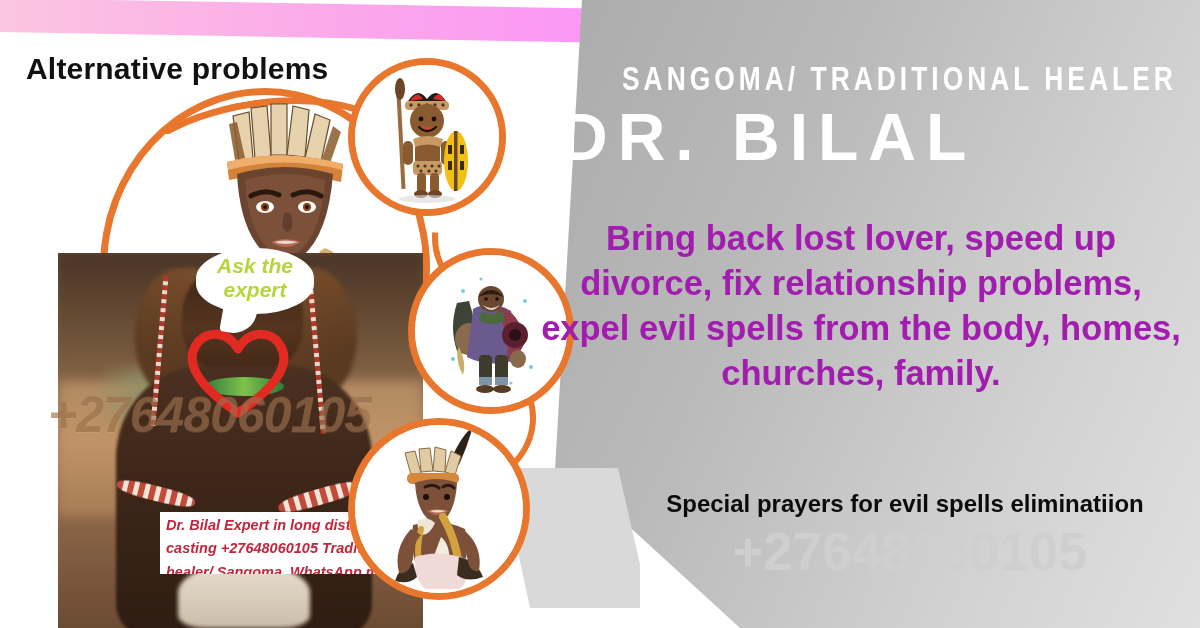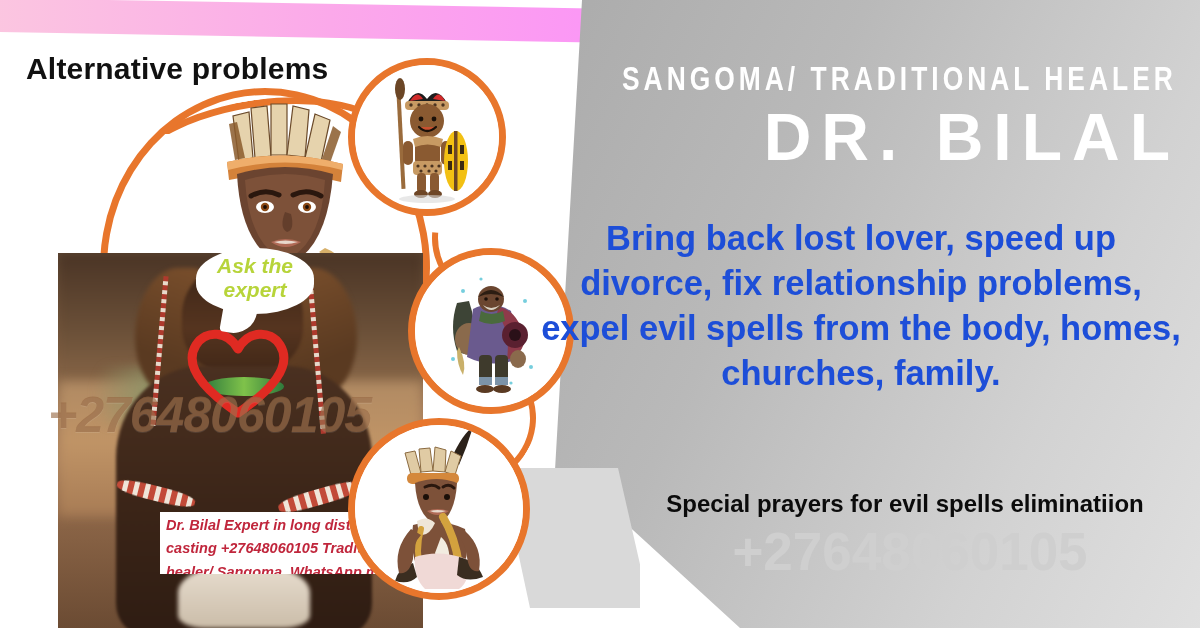--- a/index.html
+++ b/index.html
@@ -35,27 +35,27 @@
   .r-kicker{
     position:absolute;left:560px;top:62px;width:620px;
     text-align:center;color:#ffffff;font-weight:700;
     font-size:33px;letter-spacing:5.0px;line-height:1.05;
     font-family:"Liberation Sans",sans-serif;
     transform:scaleX(.80);transform-origin:center;
     white-space:nowrap;
   }
   .r-name{
     position:absolute;left:560px;top:103px;width:620px;
-    text-align:right;color:#ffffff;font-weight:700;
+    text-align:left;color:#ffffff;font-weight:700;
     font-size:66px;letter-spacing:10px;line-height:1.05;
     white-space:nowrap;
   }
   .r-red{
     position:absolute;left:536px;top:216px;width:650px;
-    text-align:center;color:#1d4ed8;font-weight:700;
+    text-align:center;color:#a21caf;font-weight:700;
     font-size:34.5px;line-height:1.30;
   }
   .r-black{
     position:absolute;left:620px;top:444px;width:570px;
     text-align:center;color:#0b0b0b;font-weight:700;
     font-size:24px;line-height:1.33;margin-top:44px;
   }
   .r-ghost{
     position:absolute;left:620px;top:525px;width:580px;
     text-align:center;color:#cfcfcf;font-weight:700;

